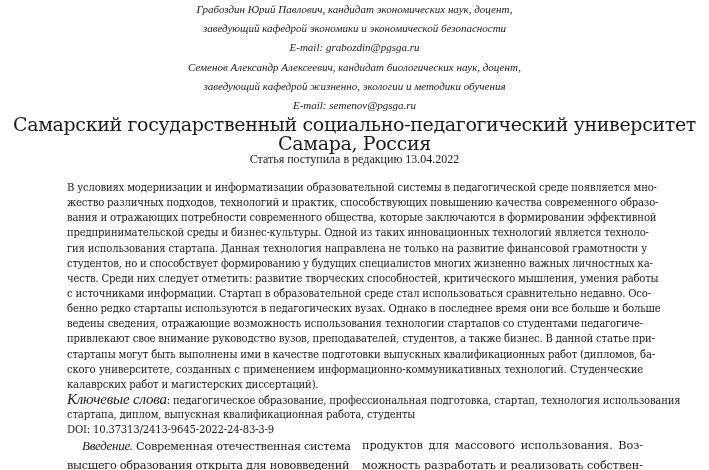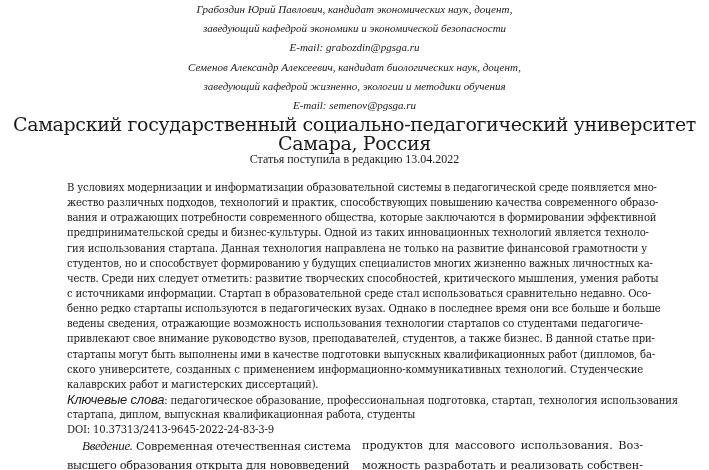--- a/index.html
+++ b/index.html
@@ -62,22 +62,22 @@
       white-space: nowrap;
       height: 15.15px;
       text-align: justify;
       text-align-last: justify;
     }
     .abstract .line.last {
       text-align-last: left;
     }
     .kw-label {
       font-style: italic;
-      font-family: Liberation Sans, sans-serif;
-      font-size: 13px;
+      font-family: Liberation Serif, serif;
+      font-size: 15px;
     }
     .col-left {
       position: absolute;
       left: 67px;
       top: 436px;
       width: 272px;
       font-family: "DejaVu Serif", serif;
       font-size: 11.3px;
       line-height: 20px;
       letter-spacing: -0.3px;

